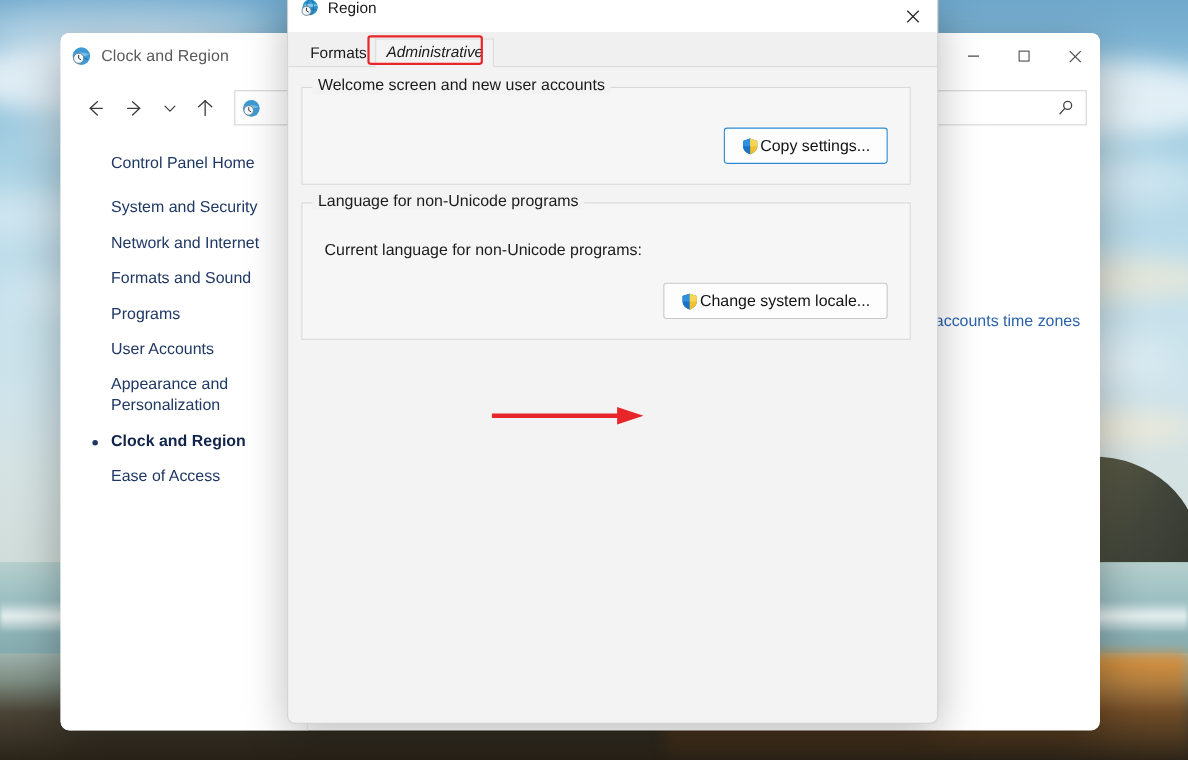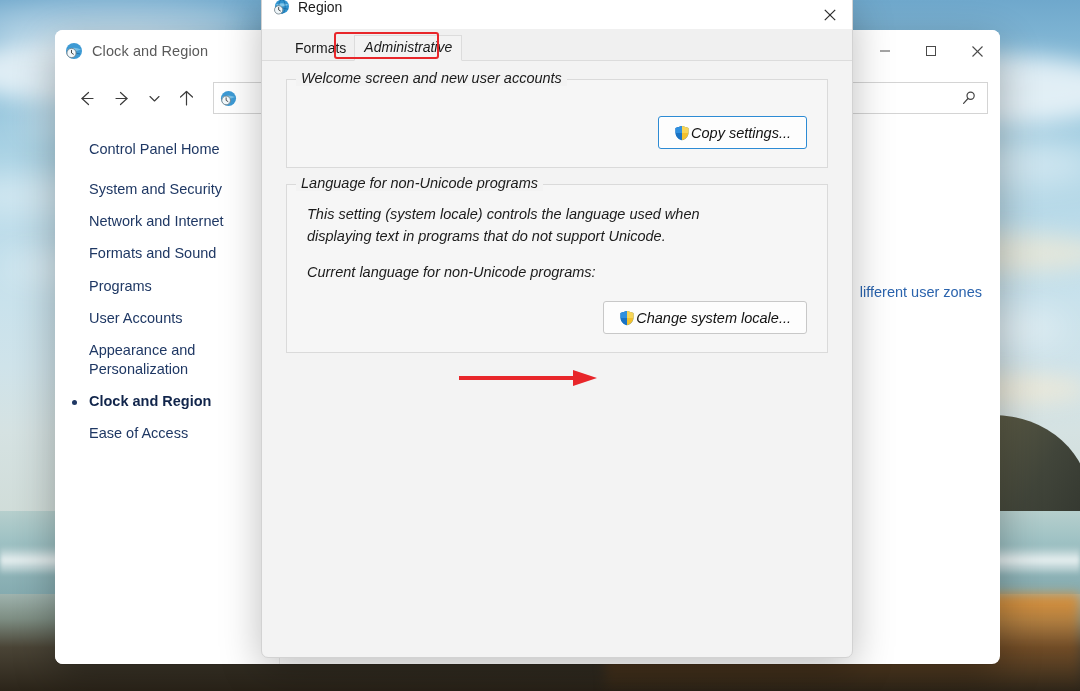--- a/index.html
+++ b/index.html
@@ -187,20 +187,21 @@
     border-right: 1px solid #ececec;
   }
   .side-link {
     font-size: 14.5px;
     color: #1f3864;
     line-height: 1.32;
     margin-bottom: 13px;
     position: relative;
     width: max-content;
     max-width: 165px;
+    margin-left: 12px;
   }
   .side-link.home { margin-bottom: 21px; }
   .side-link.active { font-weight: bold; color: #11254b; }
   .side-link.active::before {
     content: "";
     position: absolute;
     left: -17px; top: 8px;
     width: 5px; height: 5px;
     border-radius: 50%;
     background: #1f3864;
@@ -244,21 +245,21 @@
     width: 44px; height: 31px;
     display: flex; align-items: center; justify-content: center;
     color: #2b2b2b;
   }
 
   .dlg-tabstrip {
     height: 31px;
     background: #f0f0f0;
     display: flex;
     align-items: flex-end;
-    padding-left: 25px;
+    padding-left: 12px;
     border-bottom: 1px solid #dcdcdc;
     position: relative;
   }
   .dlg-tab {
     font-size: 14px;
     color: #1a1a1a;
     padding: 4px 8px 5px;
     line-height: 1;
   }
   .dlg-tab.active {
@@ -271,21 +272,21 @@
   }
   .tab-highlight {
     position: absolute;
     left: 72px; top: 2px;
     width: 105px; height: 27px;
     border: 2.5px solid #e8262a;
     border-radius: 3px;
     pointer-events: none;
   }
 
-  .dlg-content { padding: 18px 24px 0 24px; font-style: italic; }
+  .dlg-content { padding: 18px 24px 0 12px; }
 
   .groupbox {
     position: relative;
     border: 1px solid #dadada;
     background: #f6f6f6;
     margin-bottom: 16px;
     padding: 18px 20px 18px;
   }
   .groupbox > .gb-legend {
     position: absolute;
@@ -442,21 +443,21 @@
       <div class="side-link">Network and Internet</div>
       <div class="side-link">Formats and Sound</div>
       <div class="side-link">Programs</div>
       <div class="side-link">User Accounts</div>
       <div class="side-link">Appearance and Personalization</div>
       <div class="side-link active">Clock and Region</div>
       <div class="side-link">Ease of Access</div>
     </div>
 
     <div class="cp-main">
-      <div class="cp-link">lifferent user zones</div>
+      <div class="cp-link">accounts time zones</div>
     </div>
   </div>
 </div>
 
 <div id="region-dialog">
 
   <div class="dlg-titlebar">
     <svg class="dlg-icon" viewBox="0 0 18 18">
       <circle cx="9.5" cy="8" r="7.4" fill="#2f93cf"></circle>
       <path d="M2.6 6.2 Q9.5 2.8 16.6 6.2 Q9.5 9.6 2.6 6.2 Z" fill="#8fd0ee" opacity=".85"></path>
@@ -493,21 +494,20 @@
             <path d="M1.6 3.1 L8 1 V8 H1.6 Z" fill="#2f90e0"></path>
             <path d="M8 1 L14.4 3.1 V8 H8 Z" fill="#f7d557"></path>
           </svg>
           <span>Copy settings...</span>
         </div>
       </div>
     </div>
 
     <div class="groupbox">
       <div class="gb-legend">Language for non-Unicode programs</div>
-      <div class="gb-text">This setting (system locale) controls the language used when displaying text in programs that do not support Unicode.</div>
       <div class="gb-spacer"></div>
       <div class="gb-text">Current language for non-Unicode programs:</div>
       <div class="btn-row">
         <div class="win-btn">
           <svg class="shield" viewBox="0 0 16 16">
             <path d="M8 1 L14.4 3.1 V8 C14.4 11.6 11.6 14.2 8 15.3 C4.4 14.2 1.6 11.6 1.6 8 V3.1 Z" fill="#1a73c4"></path>
             <path d="M8 1 L1.6 3.1 V8 C1.6 11.6 4.4 14.2 8 15.3 Z" fill="#1a73c4"></path>
             <path d="M8 1 L14.4 3.1 V8 C14.4 11.6 11.6 14.2 8 15.3 Z" fill="#f2c12e"></path>
             <path d="M1.6 3.1 L8 1 V8 H1.6 Z" fill="#2f90e0"></path>
             <path d="M8 1 L14.4 3.1 V8 H8 Z" fill="#f7d557"></path>

